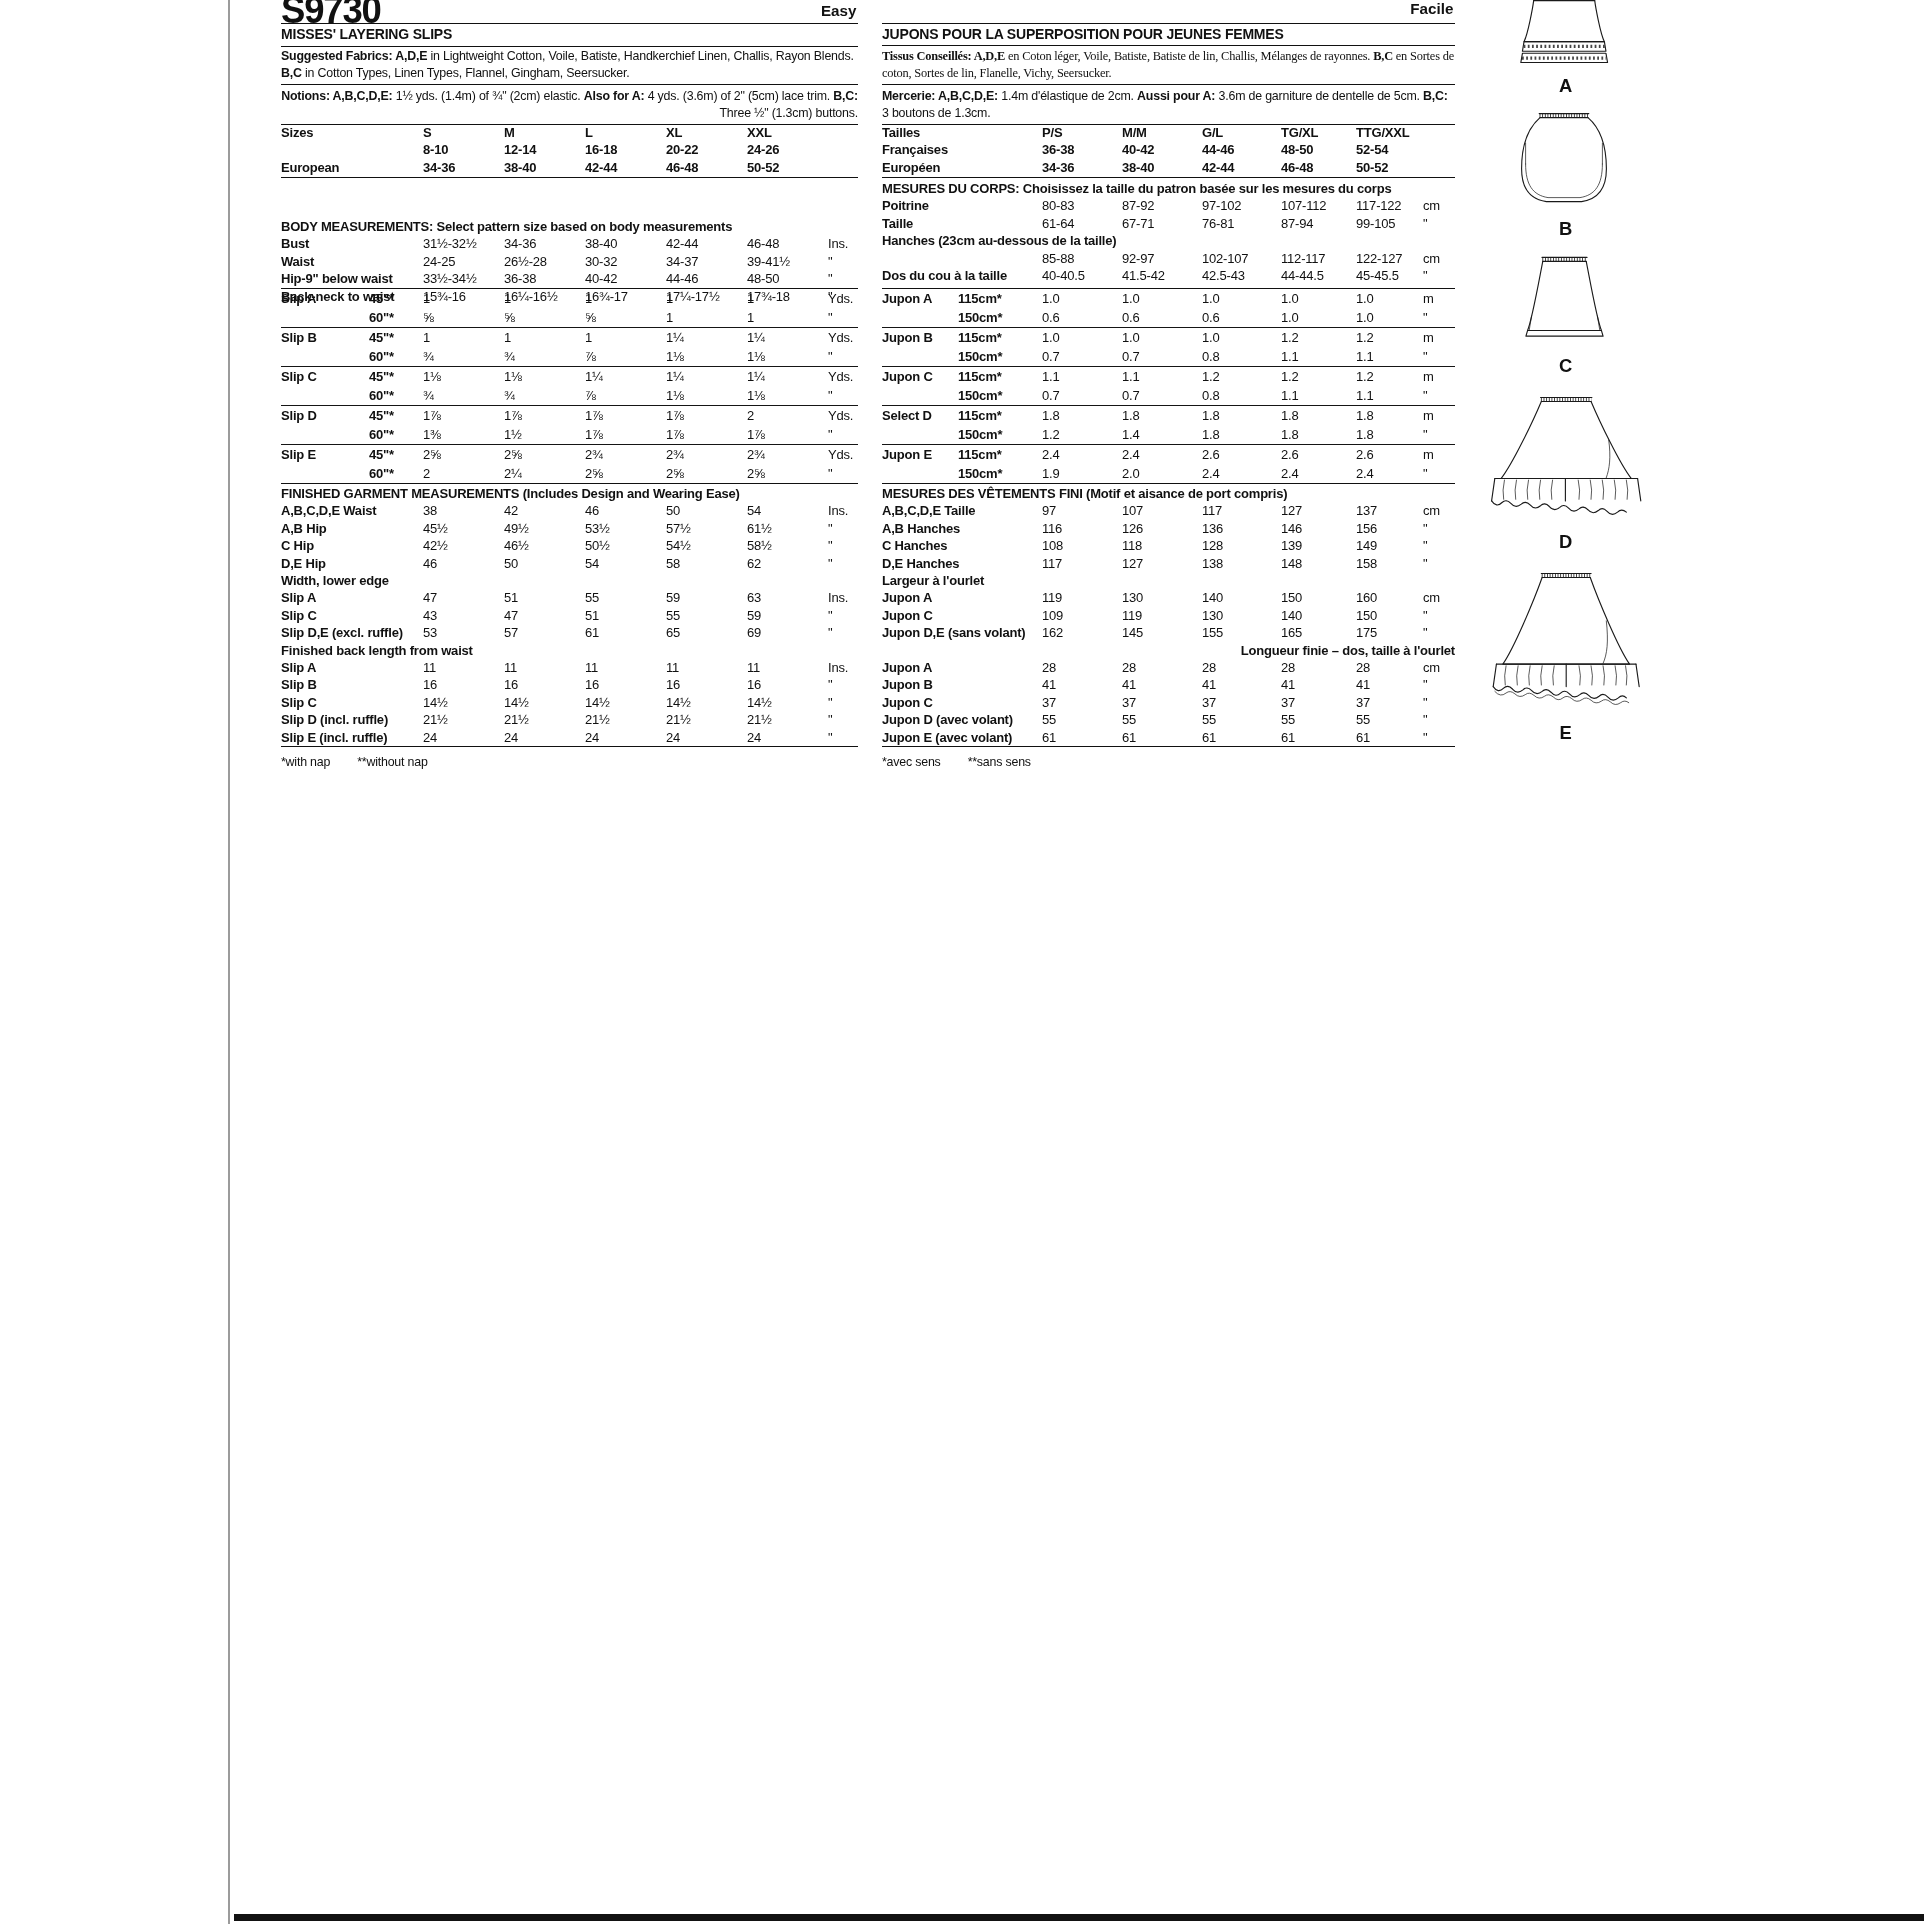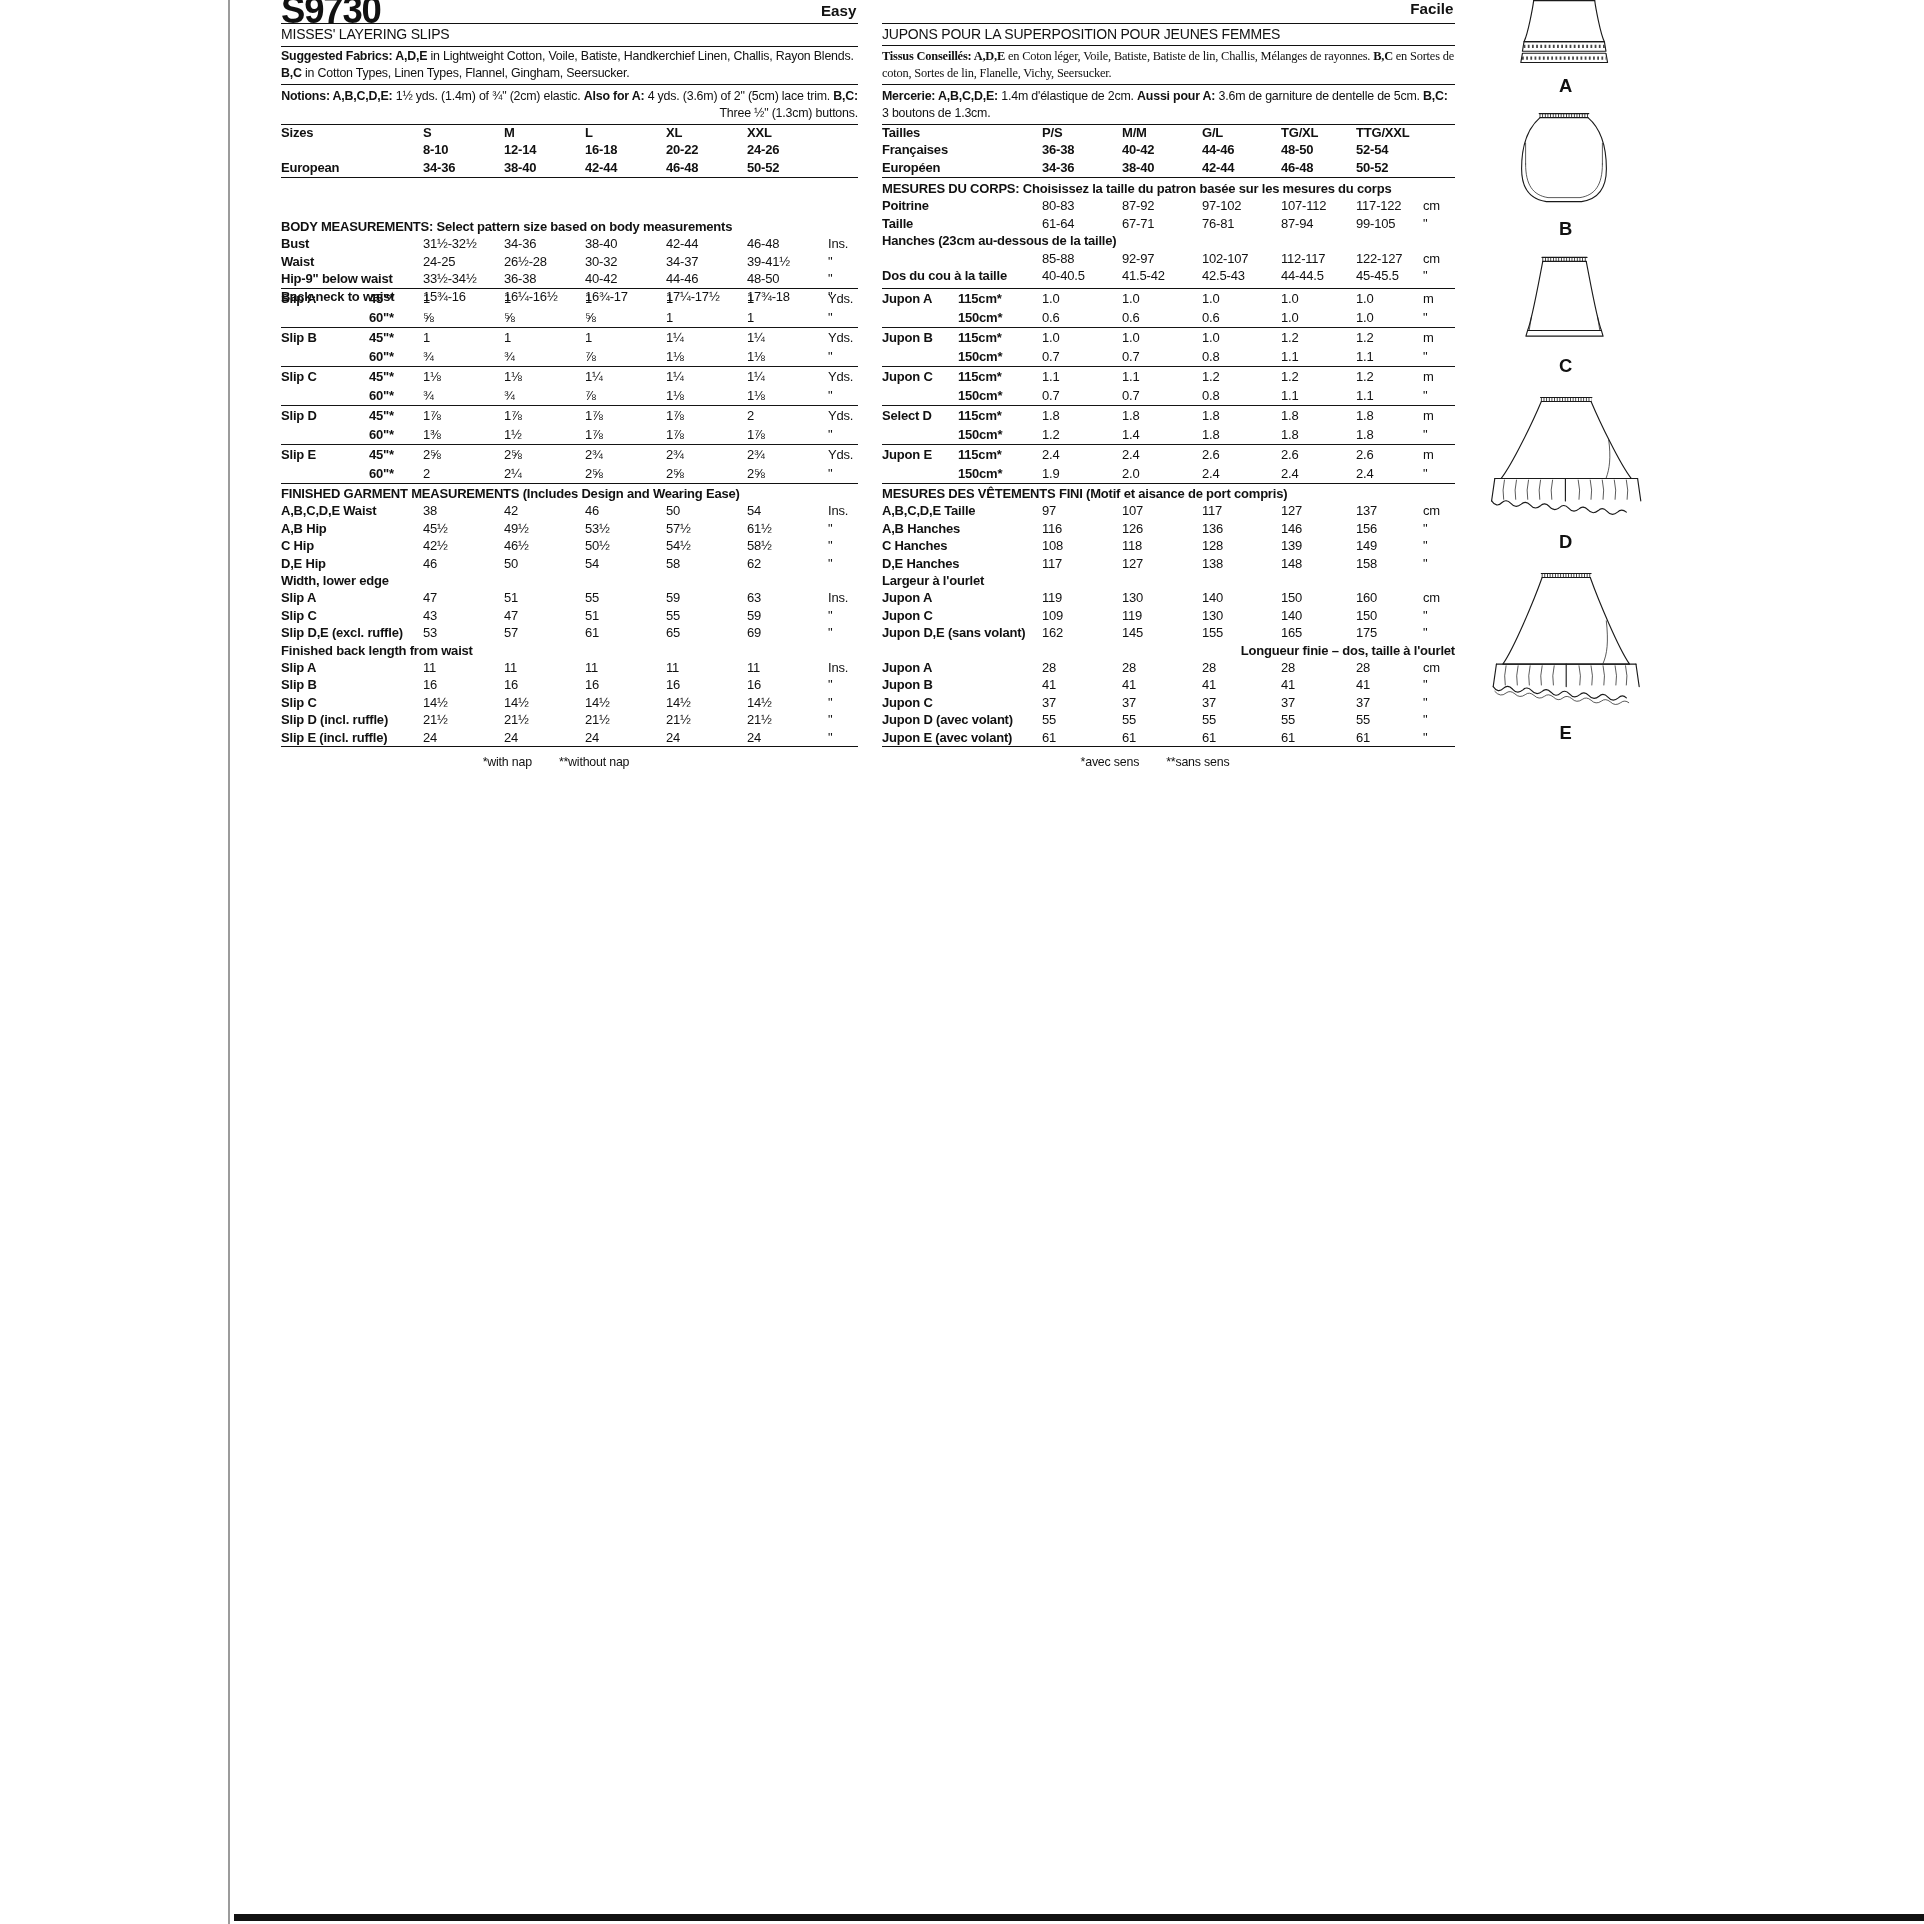--- a/index.html
+++ b/index.html
@@ -25,26 +25,26 @@
   .trow .lbl.span2{grid-column:1/3;}
   .trow .w{font-weight:bold;white-space:nowrap;}
   .trow.bv .val{font-weight:bold;}
   .thead{font-weight:bold;line-height:17.4px;font-size:13px;letter-spacing:-0.2px;white-space:nowrap;}
   .tsep{border-top:1.6px solid #151515;}
 
   
   .head{height:22.5px;overflow:hidden;border-bottom:1.8px solid #111;}
   .sku{position:absolute;left:0;top:-11.2px;font-size:38px;font-weight:bold;letter-spacing:-1.2px;transform:scaleX(.96);transform-origin:left top;}
   .diff{position:absolute;right:1.6px;top:1.6px;font-size:15.2px;font-weight:bold;}
-  .titlebar{font-size:14px;font-weight:normal;line-height:21.7px;letter-spacing:-0.2px;border-bottom:1.3px solid #111;white-space:nowrap;}
+  .titlebar{font-size:14px;font-weight:bold;line-height:21.7px;letter-spacing:-0.2px;border-bottom:1.3px solid #111;white-space:nowrap;}
   .rule-b{border-bottom:1.3px solid #111;}
   .rule2-b{border-bottom:1.8px solid #111;}
   .rich{font-size:12.4px;line-height:17px;letter-spacing:-0.2px;padding:1.6px 0 2.4px;}
   .rich b{letter-spacing:-0.2px;}
-  .foot{font-size:12.4px;padding-top:6.4px;letter-spacing:-0.2px;text-align:center;}
+  .foot{font-size:12.4px;padding-top:6.4px;letter-spacing:-0.2px;}
   .foot span{margin-right:27px;}
 
   
   .yard{border-top:1.8px solid #111;border-bottom:1.6px solid #111;}
   .fin{border-bottom:1.8px solid #111;}
 
   
   #views{position:absolute;left:1480px;top:0;width:172px;height:770px;}
   #views svg{position:absolute;display:block;}
   #views path,#views line{stroke:#1a1a1a;stroke-width:1.4;fill:none;stroke-linecap:round;stroke-linejoin:round;}

